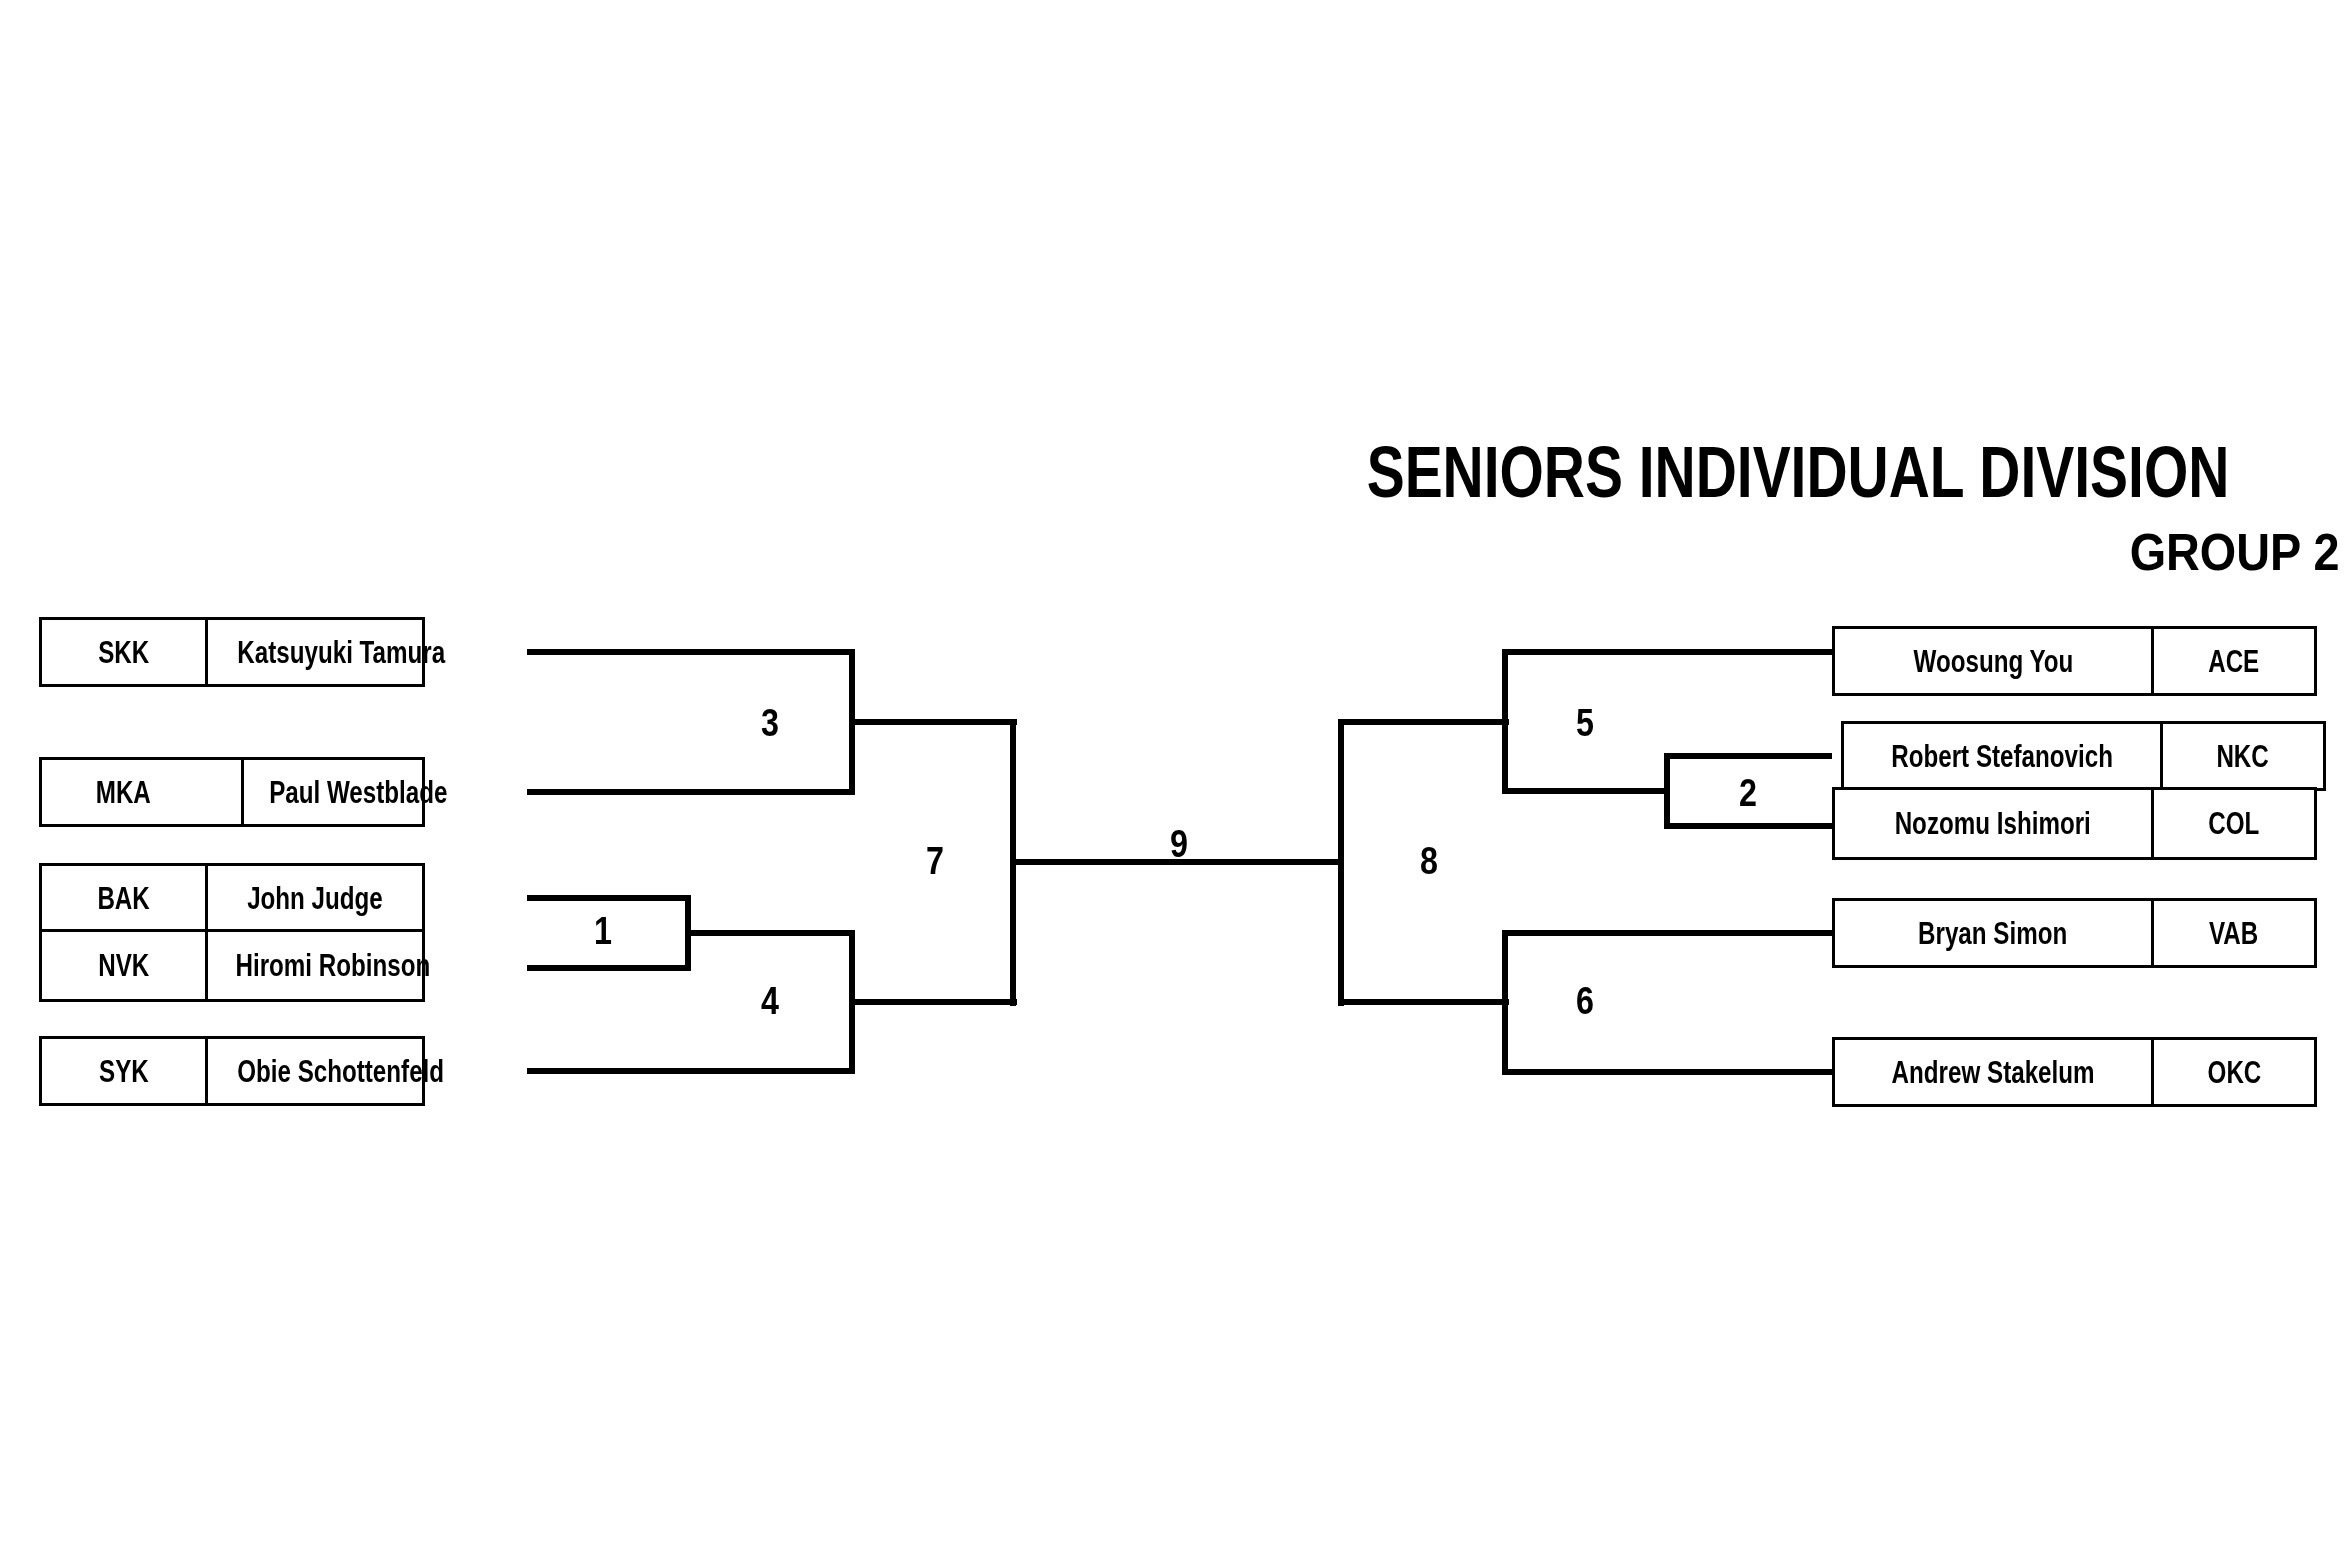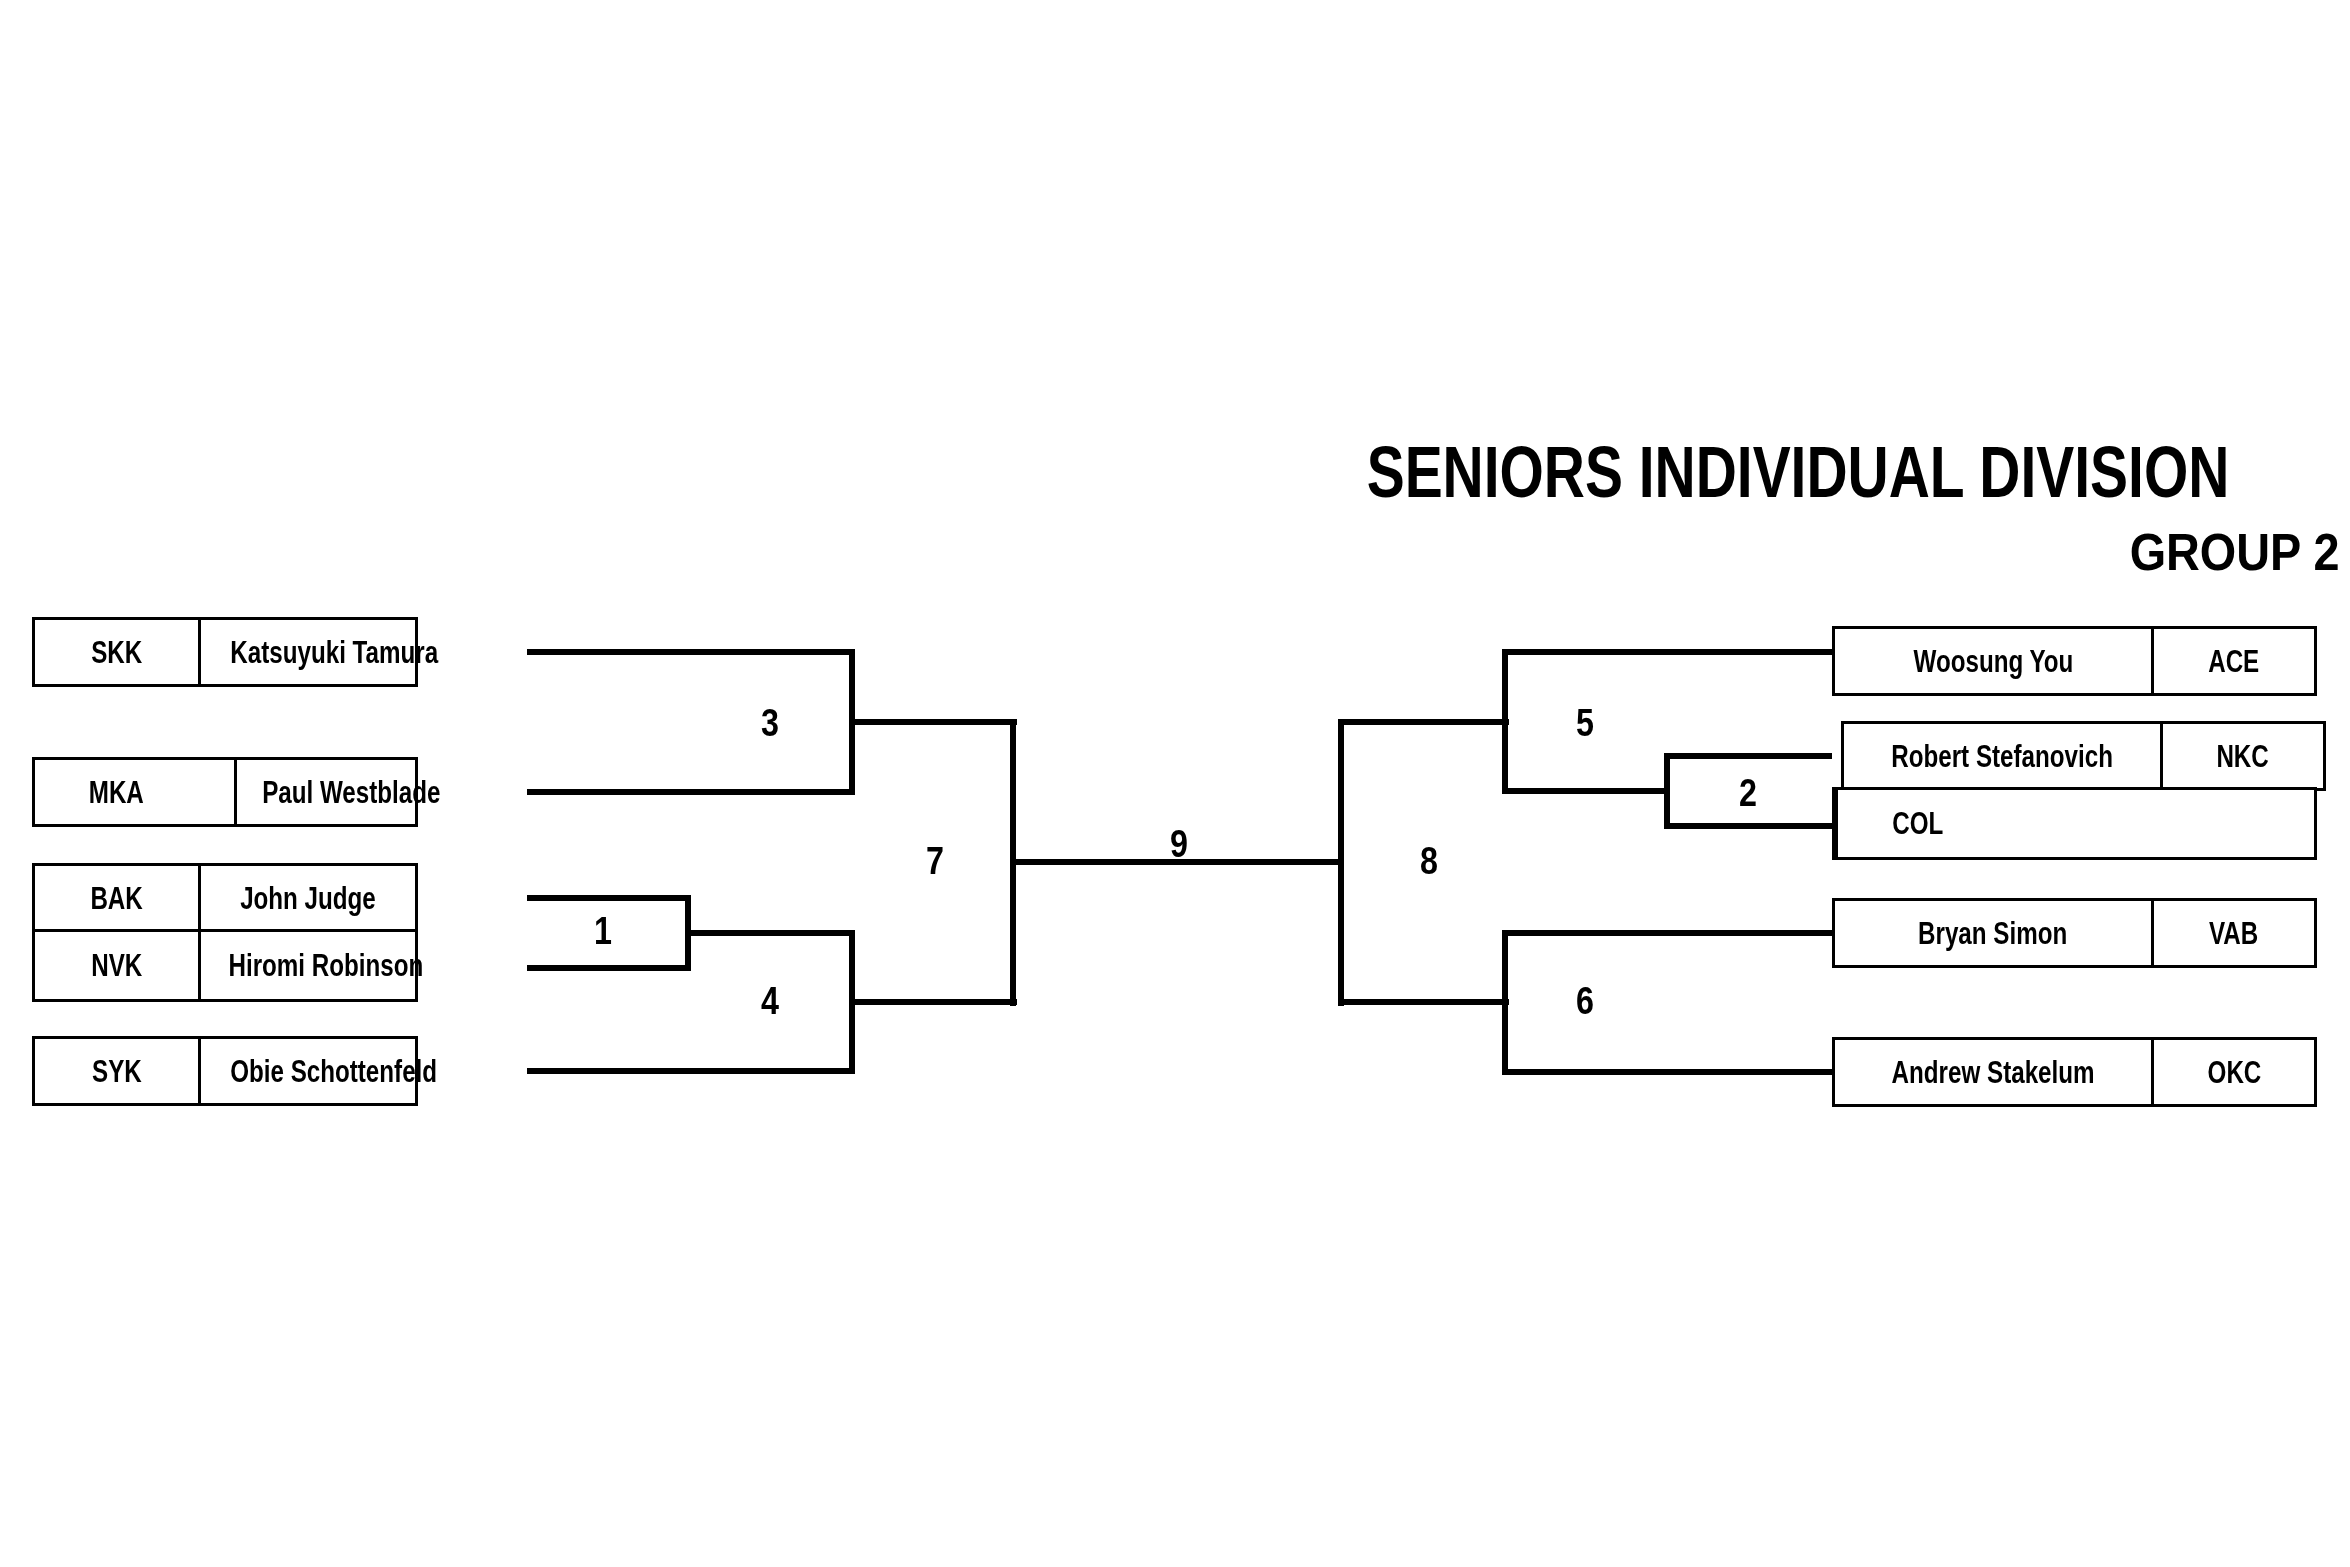--- a/index.html
+++ b/index.html
@@ -10,21 +10,21 @@
   .hdr{position:absolute;left:0;width:2351px;text-align:right;font-weight:bold;white-space:nowrap;}
   .hdr>span{display:inline-block;transform-origin:50% 50%;}
   #title{top:435px;font-size:73px;line-height:73px;}
   #title>span{transform:scaleX(0.78);margin-left:11px;}
   #subtitle{top:524px;font-size:52px;line-height:57px;}
   #subtitle>span{transform:scaleX(0.9);margin-left:22px;}
 
   .ebox{position:absolute;display:flex;box-sizing:border-box;border:3.7px solid #000;background:#fff;}
   .cell{display:flex;align-items:center;justify-content:center;box-sizing:border-box;overflow:visible;}
   .cell>span{display:inline-block;font-weight:bold;font-size:31px;line-height:31px;white-space:nowrap;transform:scaleX(0.78);transform-origin:50% 50%;}
-  .lbox{left:32px;width:386px;}
+  .lbox{left:39px;width:386px;}
   .rbox{left:1832px;width:485px;}
   .code{flex:0 0 163px;}
   .grow{flex:1 1 auto;}
   .divL{border-left:3.7px solid #000;}
 
   .hl,.vl{position:absolute;background:#000;}
   .hl{height:6.4px;}
   .vl{width:6.4px;}
 
   .mnum{
@@ -91,20 +91,23 @@
   </div>
   <div class="ebox rbox" style="top:721px;height:70px;margin-left:9px;">
     <div class="cell grow">
         <span>Robert Stefanovich</span>
       </div>
     <div class="cell code divL">
         <span>NKC</span>
       </div>
   </div>
   <div class="ebox rbox" style="top:787px;height:73px;">
+    <div class="cell grow">
+        <span>Nozomu Ishimori</span>
+      </div>
     <div class="cell code divL">
         <span>COL</span>
       </div>
   </div>
   <div class="ebox rbox" style="top:898px;height:70px;text-align:right;">
     <div class="cell grow">
         <span>Bryan Simon</span>
       </div>
     <div class="cell code divL">
         <span>VAB</span>

